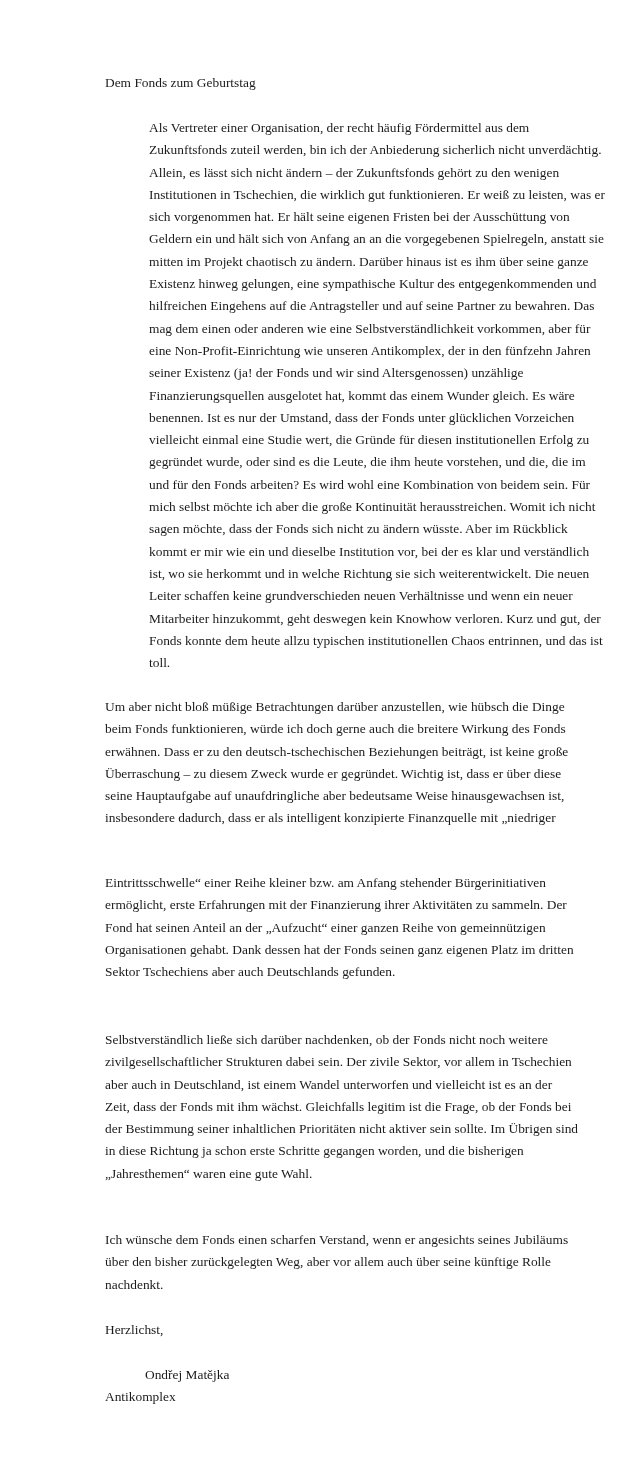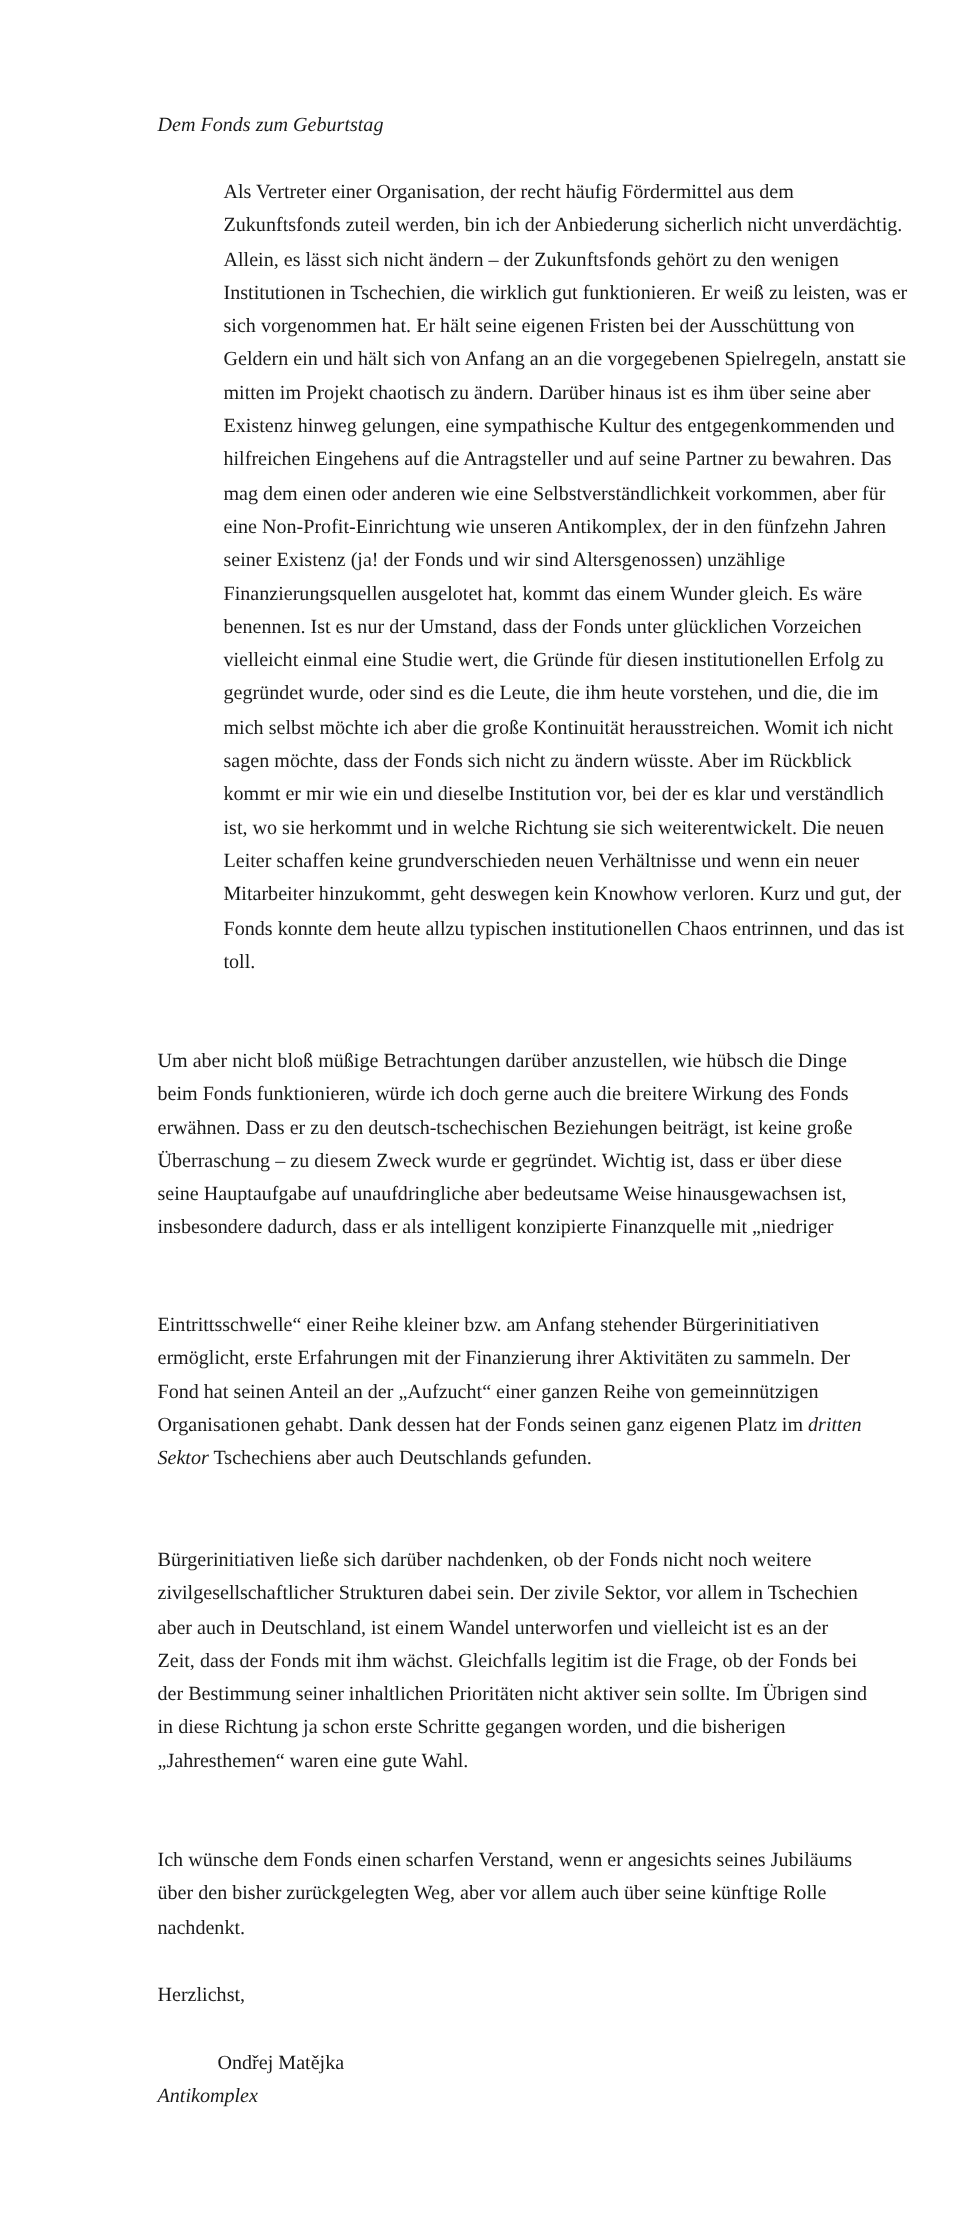--- a/index.html
+++ b/index.html
@@ -4,21 +4,21 @@
 <style>
   html, body { margin: 0; padding: 0; background: #ffffff; }
   body { width: 637px; height: 1479px; position: relative; overflow: hidden; }
   .page {
     position: absolute; left: 0; top: 0; width: 637px; height: 1479px; background: #ffffff;
     font-family: "Liberation Serif", "DejaVu Serif", serif;
     font-size: 13.4px; color: #1a1a1a;
   }
   .block { position: absolute; left: 105px; width: 470px; }
   .line { display: block; height: 22.3px; line-height: 22.3px; white-space: nowrap; }
-  .it { font-style: italic; }
+  .it { }
   #title { top: 72px; }
   #p1 { top: 117px; margin-left: 44px; }
   #p2a { top: 696px; }
   #p2b { top: 872px; }
   #p3 { top: 1029px; }
   #p4 { top: 1229px; }
   #closing { top: 1319px; }
   #sig-name { top: 1364px; margin-left: 40px; }
   #sig-org { top: 1386px; }
 </style>
@@ -31,30 +31,31 @@
     <span class="line">Dem Fonds zum Geburtstag</span>
   </div>
 
   <div id="p1" class="block">
       <span class="line">Als Vertreter einer Organisation, der recht häufig Fördermittel aus dem</span>
       <span class="line">Zukunftsfonds zuteil werden, bin ich der Anbiederung sicherlich nicht unverdächtig.</span>
       <span class="line">Allein, es lässt sich nicht ändern – der Zukunftsfonds gehört zu den wenigen</span>
       <span class="line">Institutionen in Tschechien, die wirklich gut funktionieren. Er weiß zu leisten, was er</span>
       <span class="line">sich vorgenommen hat. Er hält seine eigenen Fristen bei der Ausschüttung von</span>
       <span class="line">Geldern ein und hält sich von Anfang an an die vorgegebenen Spielregeln, anstatt sie</span>
-      <span class="line">mitten im Projekt chaotisch zu ändern. Darüber hinaus ist es ihm über seine aber</span>
+      <span class="line">mitten im Projekt chaotisch zu ändern. Darüber hinaus ist es ihm über seine ganze</span>
       <span class="line">Existenz hinweg gelungen, eine sympathische Kultur des entgegenkommenden und</span>
       <span class="line">hilfreichen Eingehens auf die Antragsteller und auf seine Partner zu bewahren. Das</span>
       <span class="line">mag dem einen oder anderen wie eine Selbstverständlichkeit vorkommen, aber für</span>
       <span class="line">eine Non-Profit-Einrichtung wie unseren Antikomplex, der in den fünfzehn Jahren</span>
       <span class="line">seiner Existenz (ja!  der Fonds und wir sind Altersgenossen) unzählige</span>
       <span class="line">Finanzierungsquellen  ausgelotet hat, kommt das einem Wunder gleich. Es wäre</span>
       <span class="line">benennen. Ist es nur der Umstand, dass der Fonds unter glücklichen Vorzeichen</span>
       <span class="line">vielleicht einmal eine Studie wert, die Gründe für diesen institutionellen Erfolg zu</span>
       <span class="line">gegründet wurde, oder sind es die Leute, die ihm heute vorstehen, und die, die im</span>
+      <span class="line">und für den Fonds arbeiten? Es wird wohl eine Kombination von beidem sein. Für</span>
       <span class="line">mich selbst möchte ich aber die große Kontinuität herausstreichen. Womit ich nicht</span>
       <span class="line">sagen möchte, dass der Fonds sich nicht zu ändern wüsste. Aber im Rückblick</span>
       <span class="line">kommt er mir wie ein und dieselbe Institution vor, bei der es klar und verständlich</span>
       <span class="line">ist, wo sie herkommt und in welche Richtung sie sich weiterentwickelt. Die neuen</span>
       <span class="line">Leiter schaffen keine grundverschieden neuen Verhältnisse und wenn ein neuer</span>
       <span class="line">Mitarbeiter hinzukommt, geht deswegen kein Knowhow verloren. Kurz und gut, der</span>
       <span class="line">Fonds konnte dem heute allzu typischen institutionellen Chaos entrinnen, und das ist</span>
       <span class="line">toll.</span>
     </div>
 
@@ -69,21 +70,21 @@
 
   <div id="p2b" class="block">
     <span class="line">Eintrittsschwelle“ einer Reihe kleiner bzw. am Anfang stehender Bürgerinitiativen</span>
     <span class="line">ermöglicht, erste Erfahrungen mit der Finanzierung ihrer Aktivitäten zu sammeln. Der</span>
     <span class="line">Fond hat seinen Anteil an der „Aufzucht“ einer ganzen Reihe von gemeinnützigen</span>
     <span class="line"><span>Organisationen gehabt. Dank dessen hat der Fonds seinen ganz eigenen Platz im </span><span class="it">dritten</span></span>
     <span class="line"><span class="it">Sektor</span><span> Tschechiens aber auch Deutschlands gefunden.</span></span>
   </div>
 
   <div id="p3" class="block">
-      <span class="line">Bürgerinitiativen ließe sich darüber nachdenken, ob der Fonds nicht noch weitere</span>
+      <span class="line">Selbstverständlich ließe sich darüber nachdenken, ob der Fonds nicht noch weitere</span>
       <span class="line">zivilgesellschaftlicher Strukturen dabei sein. Der zivile Sektor, vor allem in Tschechien</span>
       <span class="line">aber auch in Deutschland, ist einem Wandel unterworfen und vielleicht ist es an der</span>
       <span class="line">Zeit, dass der Fonds mit ihm wächst. Gleichfalls legitim ist die Frage, ob der Fonds bei</span>
       <span class="line">der Bestimmung seiner inhaltlichen Prioritäten nicht aktiver sein sollte. Im Übrigen sind</span>
       <span class="line">in diese Richtung ja schon erste Schritte gegangen worden, und die bisherigen</span>
       <span class="line">„Jahresthemen“ waren eine gute Wahl.</span>
     </div>
 
   <div id="p4" class="block">
       <span class="line">Ich wünsche dem Fonds einen scharfen Verstand, wenn er angesichts seines Jubiläums</span>

